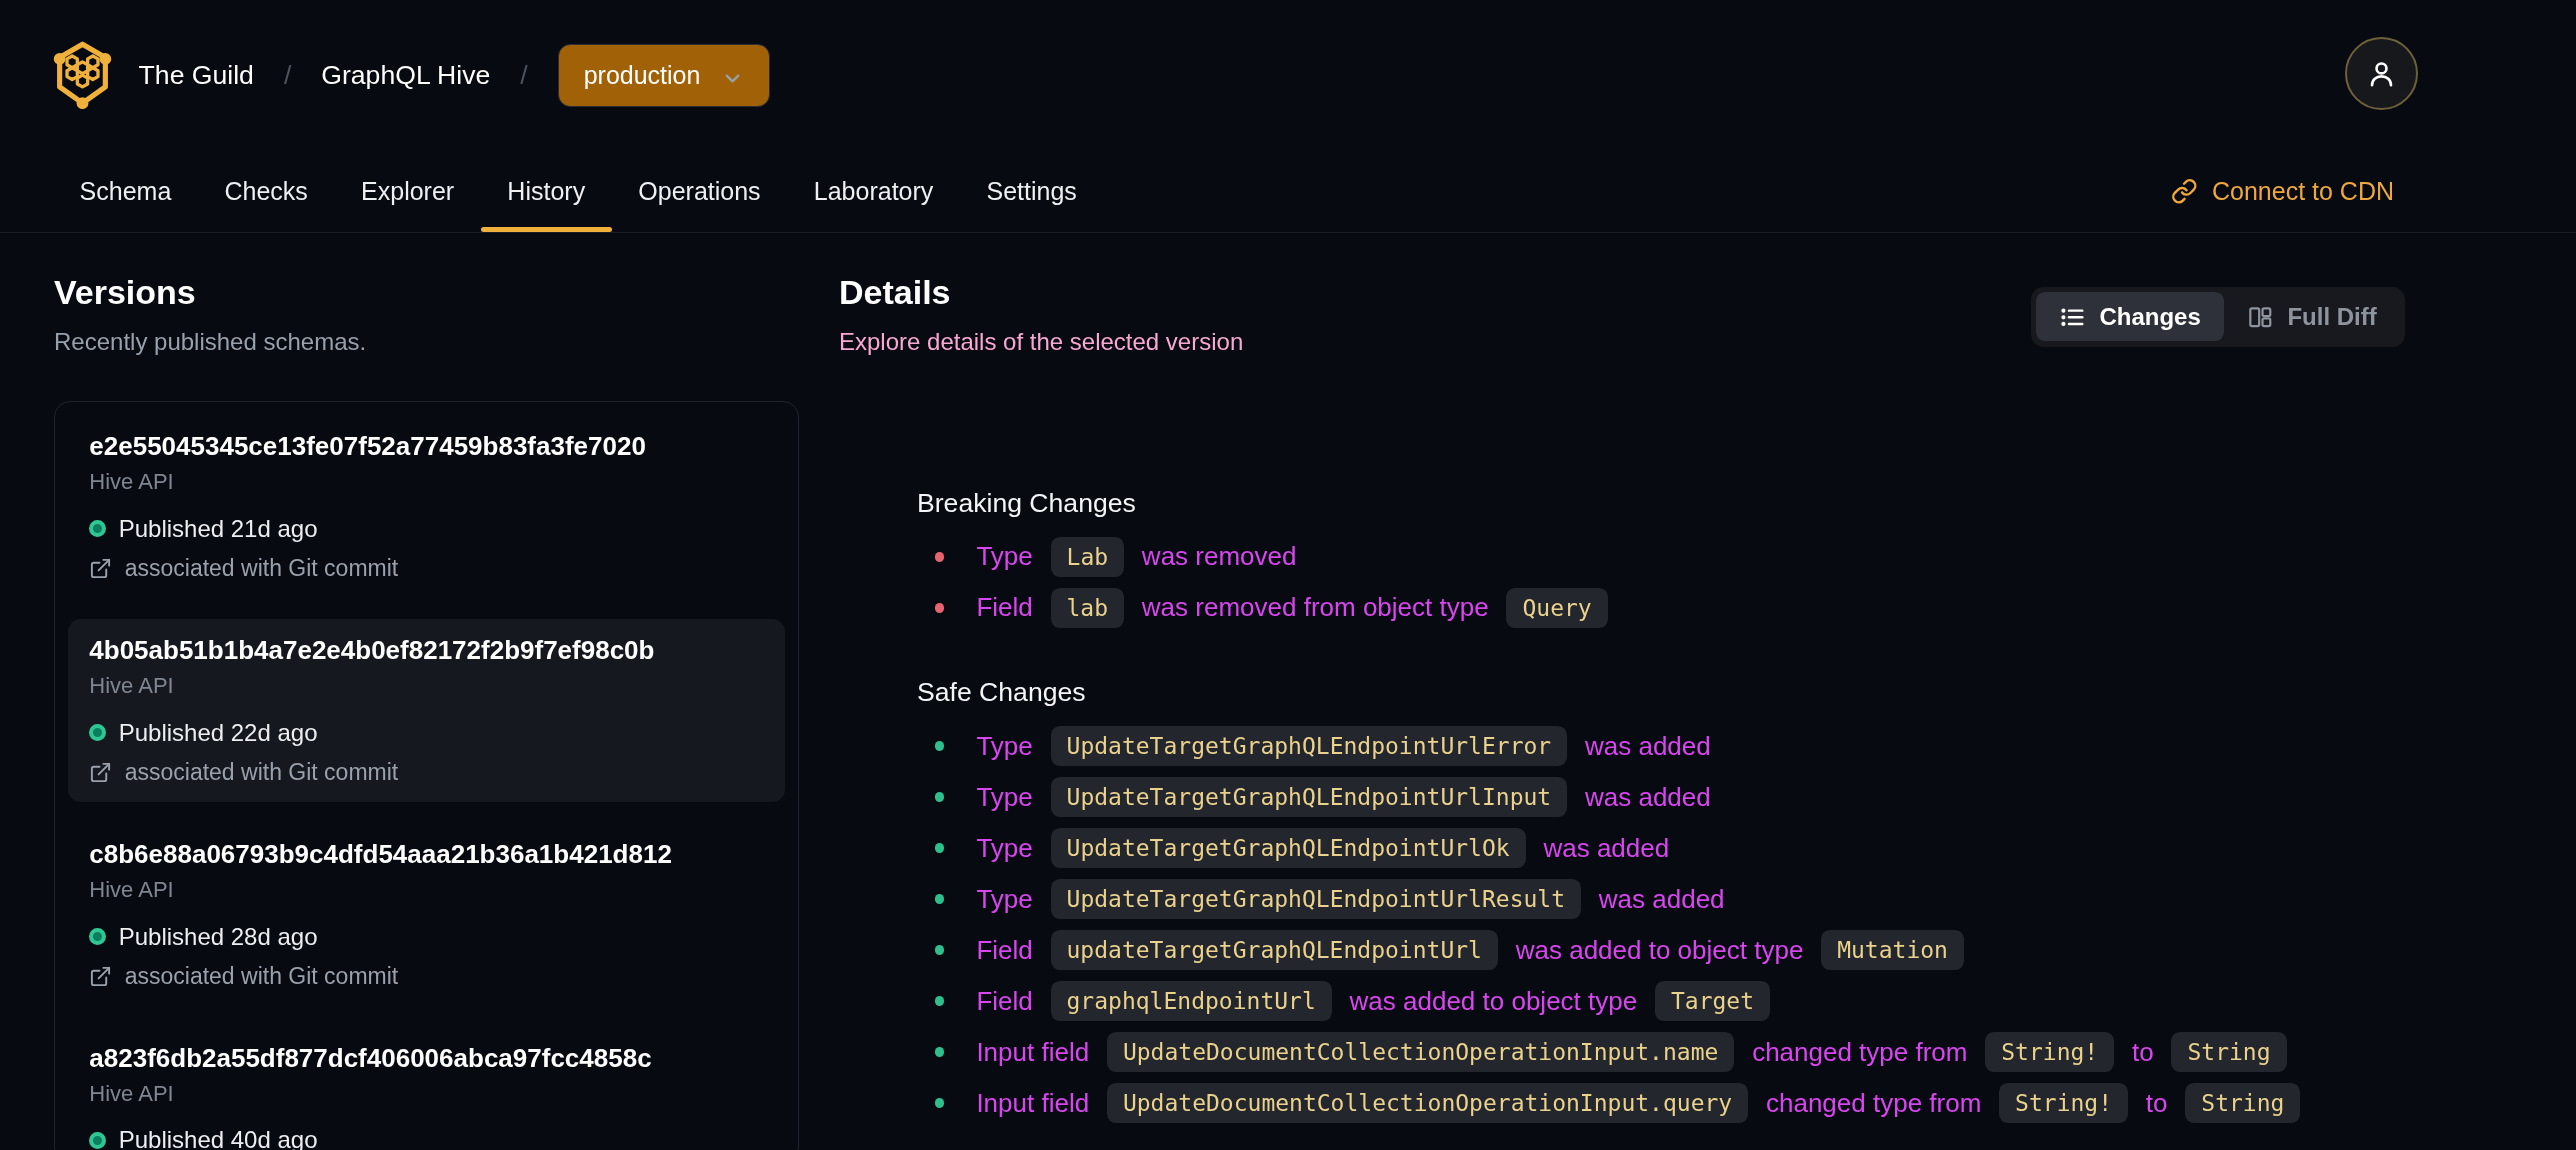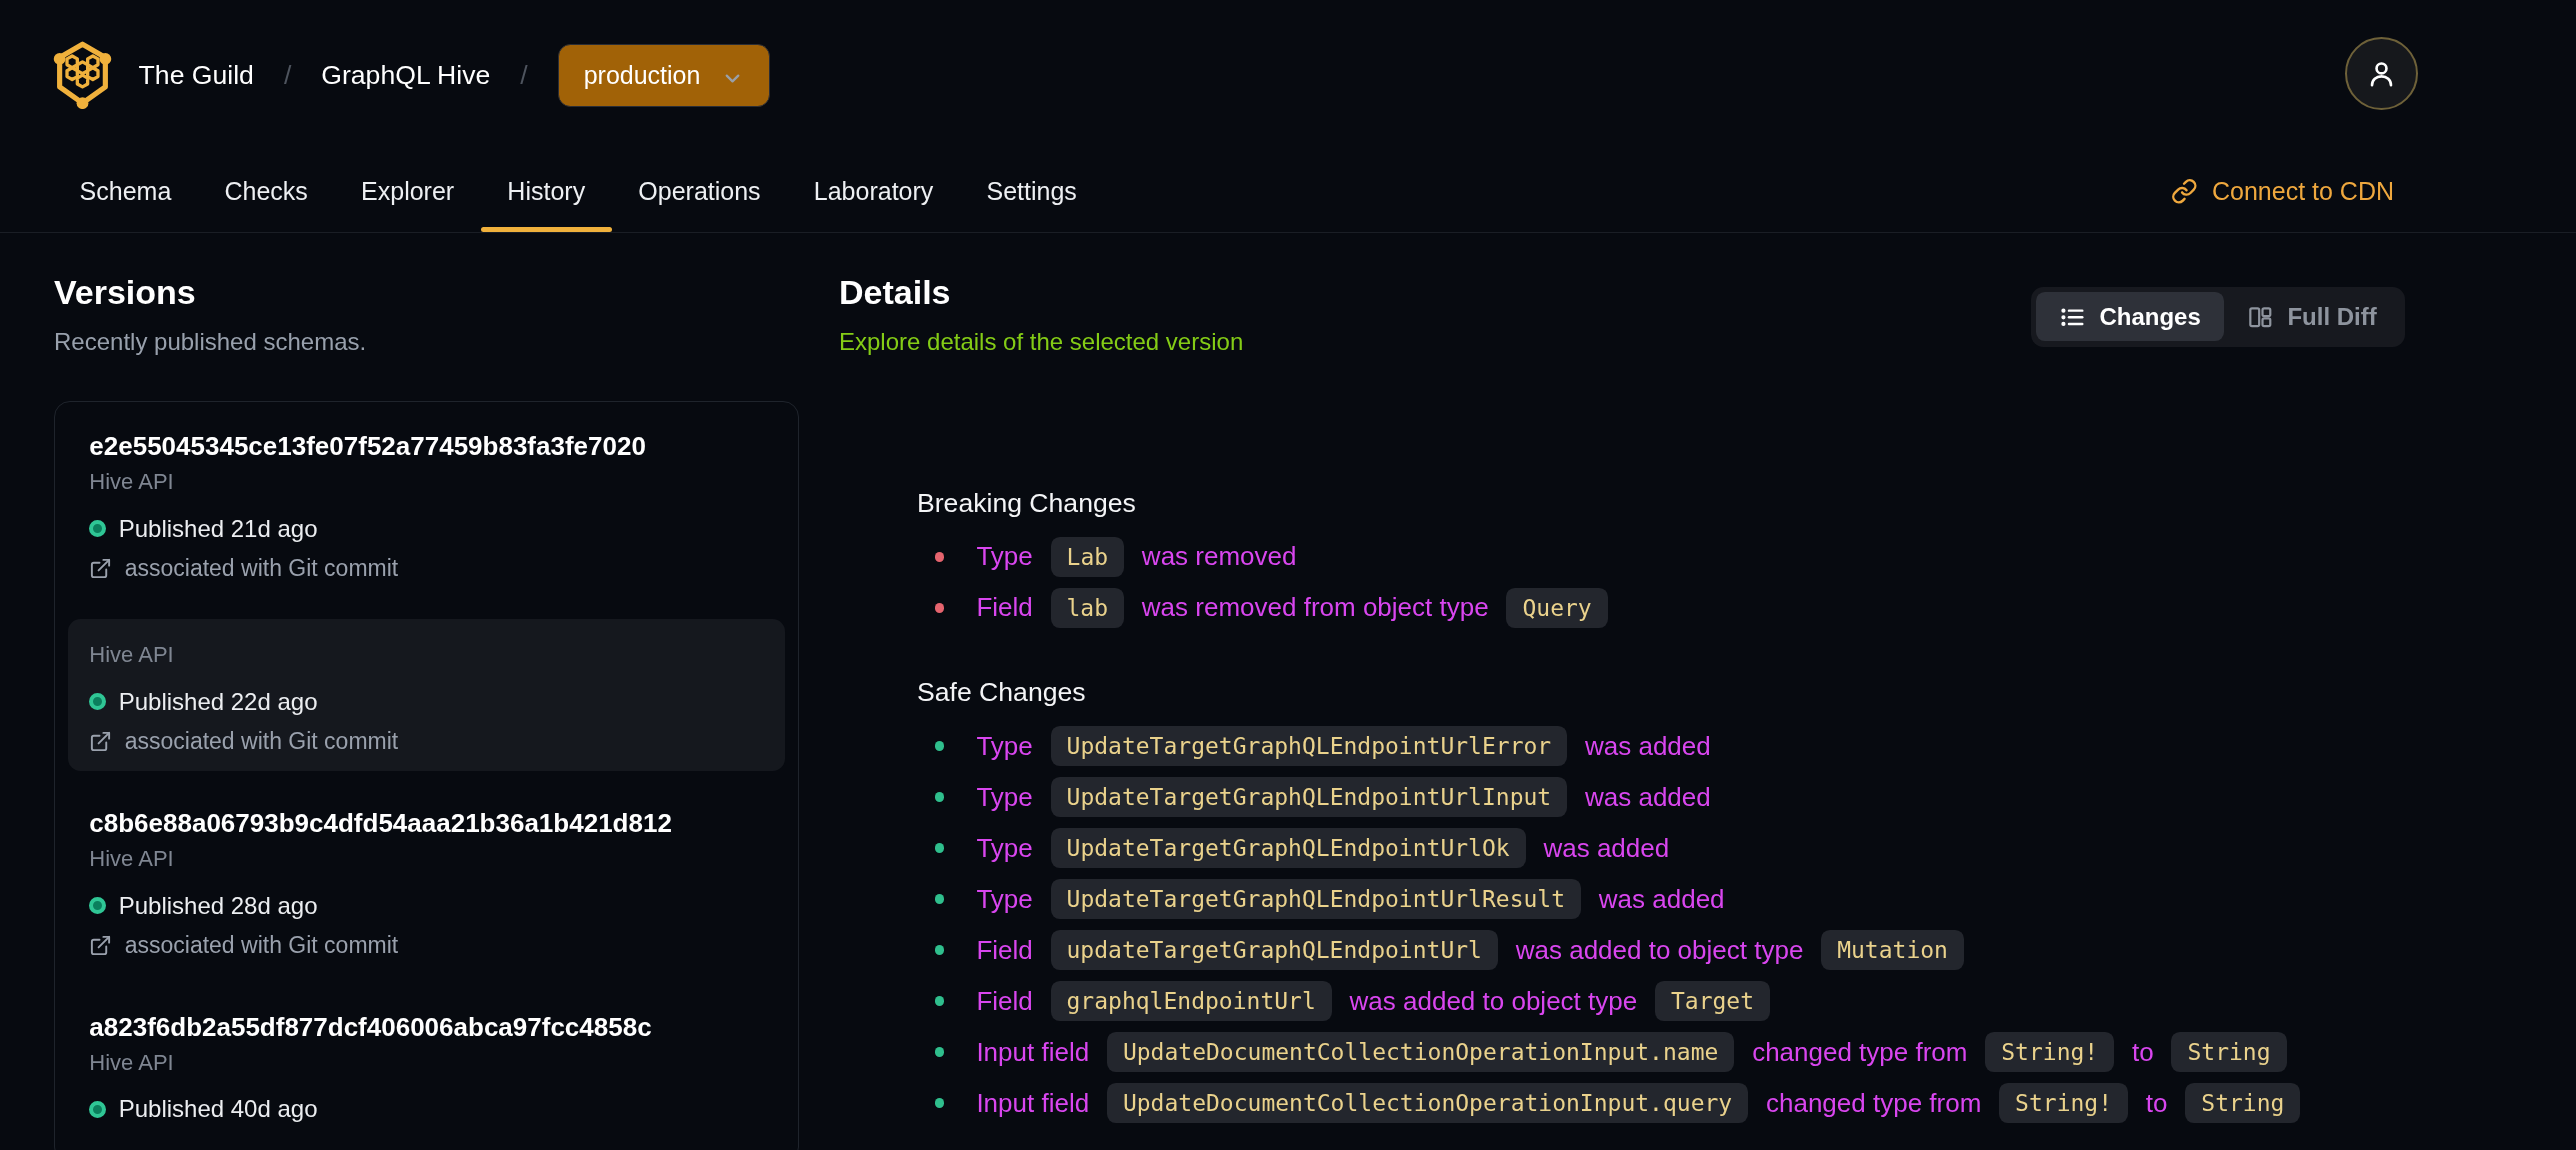--- a/index.html
+++ b/index.html
@@ -36,21 +36,21 @@
   .version-item { border-radius:12.4px; padding:16px 21px; flex:0 0 auto; cursor:pointer; }
   .version-item.selected { background:#15181e; }
   .v-hash { font-size:26px; font-weight:600; color:#fff; }
   .v-service { margin-top:7px; font-size:22px; color:#7f8692; }
   .v-pub { margin-top:19.5px; display:flex; align-items:center; gap:12.4px; font-size:24px; color:#eceef1; }
   .v-dot { width:17px; height:17px; border-radius:50%; background:#0b7f5d; border:4.4px solid #2fc695; flex:0 0 auto; }
   .v-git { margin-top:12.4px; display:flex; align-items:center; gap:12.4px; font-size:23px; color:#9aa1ad; cursor:pointer; }
 
   
   .details-title { position:absolute; left:839px; top:273px; font-size:34px; font-weight:700;text-align:center; }
-  .details-sub { position:absolute; left:839px; top:328px; font-size:24px; color:#84cc16; }
+  .details-sub { position:absolute; left:839px; top:328px; font-size:24px; color:#f9a8d4; }
   .view-toggle { position:absolute; top:287px; right:171px; display:flex; background:#17191f; border-radius:12.4px; padding:5.3px; }
   .toggle-btn { display:flex; align-items:center; gap:14px; padding:10.6px 23px; border-radius:8.9px; font-size:24px; font-weight:600; color:#8e949e; background:none; border:none; cursor:pointer; font-family:inherit; }
   .toggle-btn.active { background:#2e3139; color:#fff;text-align:right; }
 
   .changes-area { position:absolute; left:874px; top:440px; }
   .section-title { font-size:30px; font-weight:700; color:#fff; }
   .group-heading { font-size:26.6px; font-weight:500; color:#f4f5f7; margin:44px 0 0 43px; }
   .group-heading.first { margin-top:48px; }
   .change-rows { margin:12.4px 0 0 43px; }
   .change-row { display:flex; align-items:center; height:51px; white-space:nowrap; }
@@ -159,20 +159,21 @@
             <svg width="23" height="23" viewBox="0 0 24 24" fill="none" stroke="#9aa1ad" stroke-width="2" stroke-linecap="round" stroke-linejoin="round">
               <path d="M18 13v6a2 2 0 0 1-2 2H5a2 2 0 0 1-2-2V8a2 2 0 0 1 2-2h6"></path>
               <polyline points="15 3 21 3 21 9"></polyline>
               <line x1="10" y1="14" x2="21" y2="3"></line>
             </svg>
           </span>
           <span>associated with Git commit</span>
         </div>
       </article>
       <article class="version-item selected">
+        <div class="v-hash">4b05ab51b1b4a7e2e4b0ef82172f2b9f7ef98c0b</div>
         <div class="v-service">Hive API</div>
         <div class="v-pub">
           <span class="v-dot"></span>
           <span>Published 22d ago</span>
         </div>
         <div class="v-git">
           <span>
             <svg width="23" height="23" viewBox="0 0 24 24" fill="none" stroke="#9aa1ad" stroke-width="2" stroke-linecap="round" stroke-linejoin="round">
               <path d="M18 13v6a2 2 0 0 1-2 2H5a2 2 0 0 1-2-2V8a2 2 0 0 1 2-2h6"></path>
               <polyline points="15 3 21 3 21 9"></polyline>

